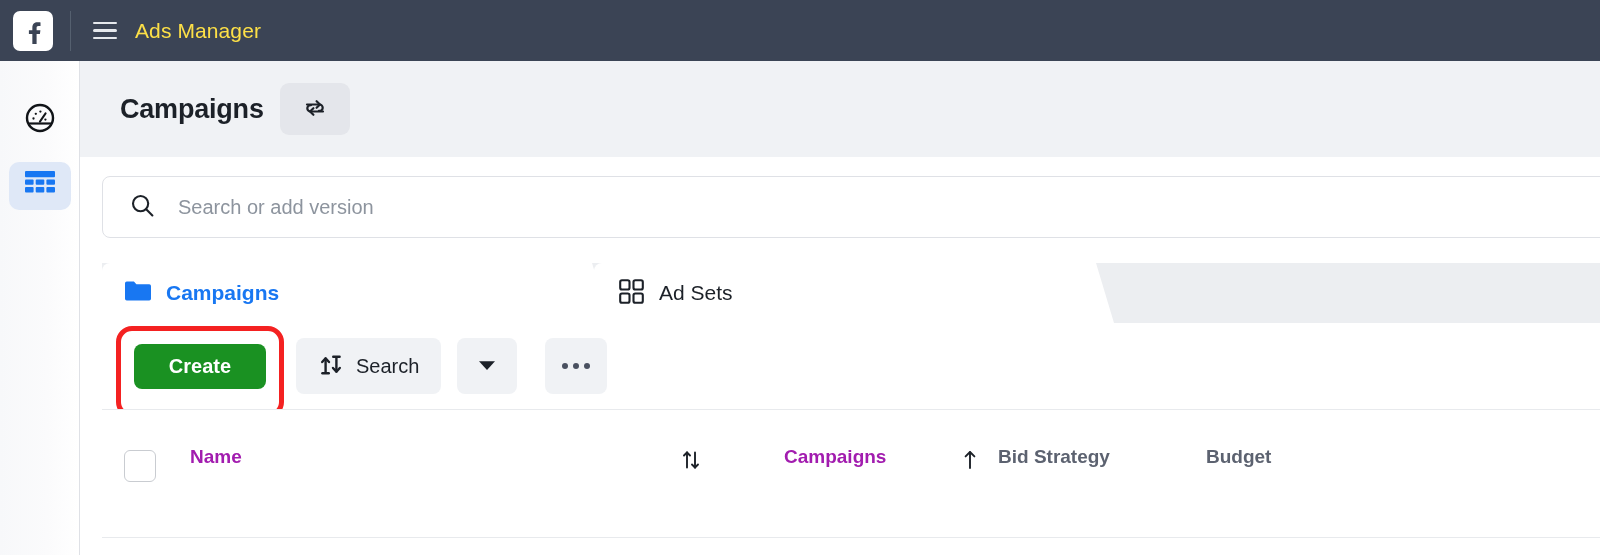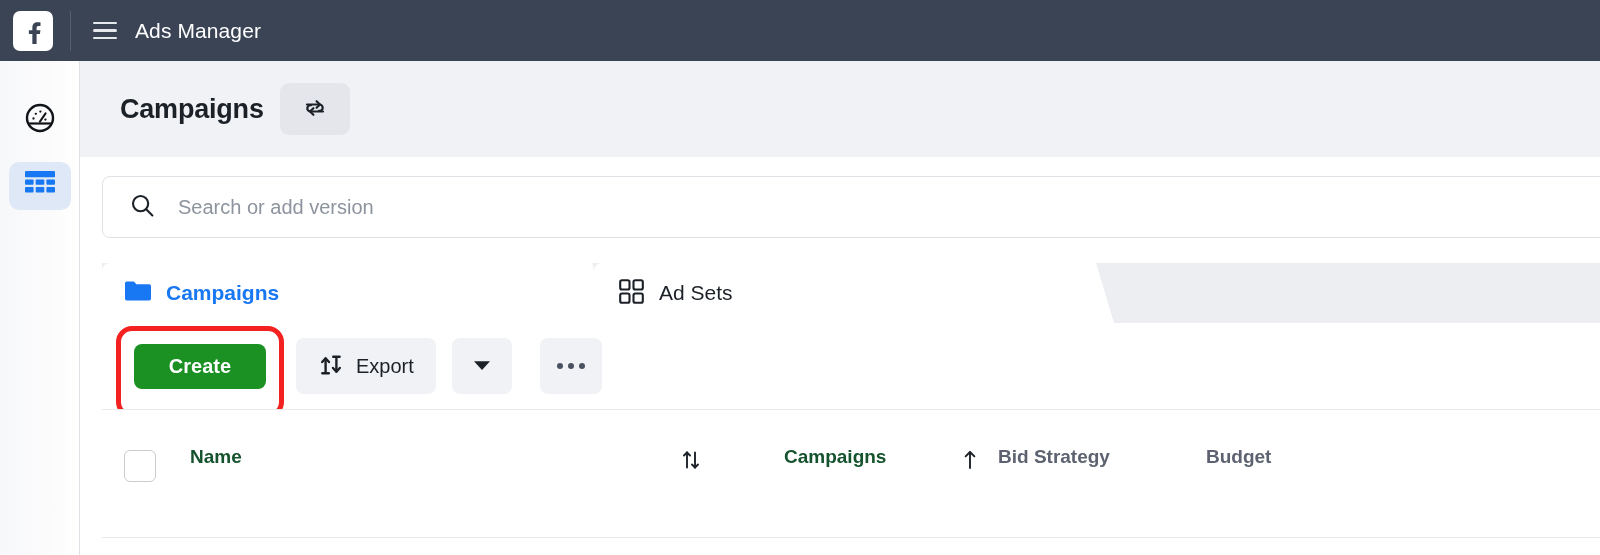--- a/index.html
+++ b/index.html
@@ -30,21 +30,21 @@
     width: 1px; height: 40px; margin-left: 17px;
     background: #55606f; flex: 0 0 auto;
   }
   .hamburger {
     margin-left: 22px; width: 24px; height: 24px;
     display: flex; flex-direction: column; justify-content: center;
     gap: 5px; cursor: pointer; flex: 0 0 auto;
   }
   .hamburger span { display: block; height: 2.5px; background: #e6e9ed; border-radius: 2px; }
   .topbar-title {
-    margin-left: 18px; color: #ffffff;
+    margin-left: 18px; color: #fde047;
     font-size: 21px; letter-spacing: .1px;
     white-space: nowrap;
   }
 
   
   .rail {
     position: absolute; top: 61px; left: 0;
     width: 80px; height: 494px;
     background: linear-gradient(90deg,#f7f8fa 0%, #fbfbfc 60%, #ffffff 100%);
     border-right: 1px solid #dfe1e6;
@@ -169,21 +169,21 @@
     position: absolute; top: 348px; left: 22px;
     width: 1520px; height: 146px;
     background: #ffffff;
     border-top: 1px solid #e8eaed;
   }
   .th {
     position: absolute; top: 34px;
     font-size: 19px; font-weight: bold; color: #5c6270;
     line-height: 1.33; white-space: nowrap;
   }
-  .th.strong { color: #14532d; }
+  .th.strong { color: #a21caf; }
   .th-checkbox {
     position: absolute; left: 22px; top: 40px;
     width: 32px; height: 32px;
     border: 1px solid #c9ccd1; border-radius: 6px;
     background: #ffffff; cursor: pointer;
   }
   .sort-icon { position: absolute; top: 38px; cursor: pointer; }
   .table-divider {
     position: absolute; left: 0; top: 127px;
     width: 1520px; height: 1px; background: #e8eaed;
@@ -298,21 +298,21 @@
         <span>
           <svg width="26" height="26" viewBox="0 0 26 26">
             <path d="M7.6 20.2V6.6" stroke="#1c2128" stroke-width="2.4" stroke-linecap="round"></path>
             <path d="M4.2 10 7.6 6.3 11 10" fill="none" stroke="#1c2128" stroke-width="2.4" stroke-linecap="round" stroke-linejoin="round"></path>
             <line x1="4.4" y1="21.2" x2="10.8" y2="21.2" stroke="#1c2128" stroke-width="2.4" stroke-linecap="round"></line>
             <path d="M18.4 5.8v13.6" stroke="#1c2128" stroke-width="2.4" stroke-linecap="round"></path>
             <path d="M15 16 18.4 19.7 21.8 16" fill="none" stroke="#1c2128" stroke-width="2.4" stroke-linecap="round" stroke-linejoin="round"></path>
             <line x1="15.2" y1="4.8" x2="21.6" y2="4.8" stroke="#1c2128" stroke-width="2.4" stroke-linecap="round"></line>
           </svg>
         </span>
-        <span class="tb-label">Export</span>
+        <span class="tb-label">Search</span>
       </button>
 
       <button class="tb-btn tb-caret">
         <span>
           <svg width="20" height="14" viewBox="0 0 20 14">
             <path d="M2 3.2h16L10 12z" fill="#1c2128"></path>
           </svg>
         </span>
       </button>
 

